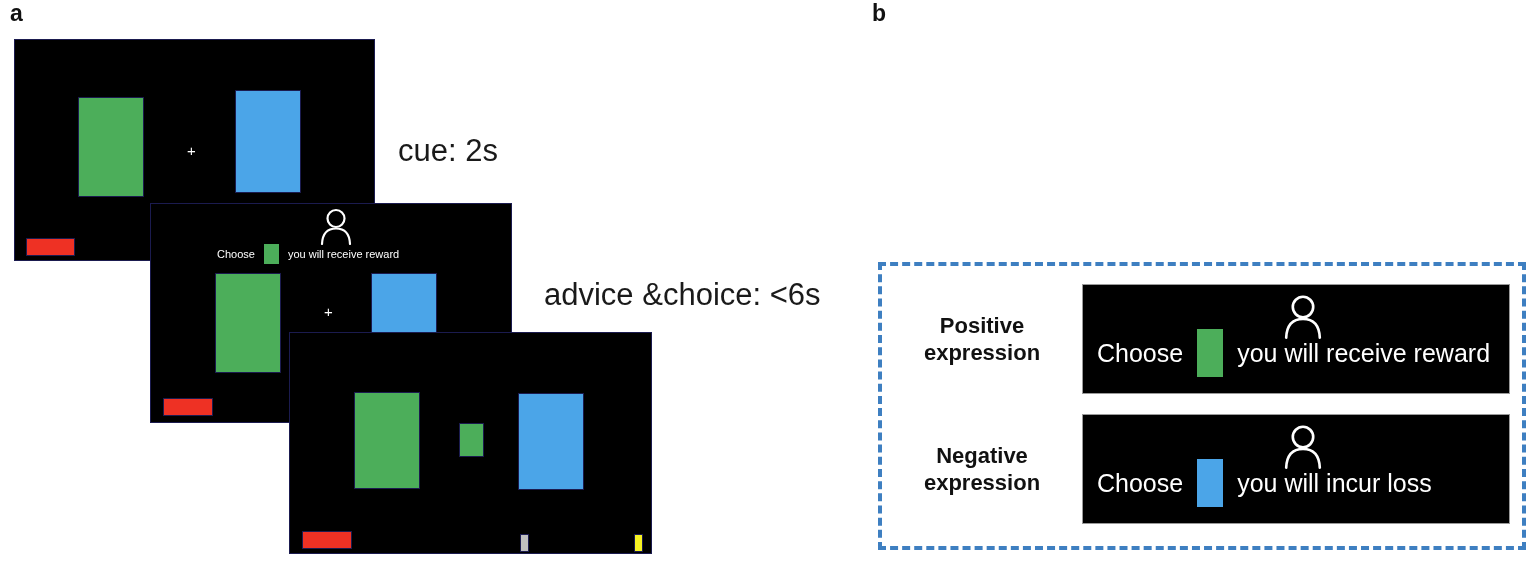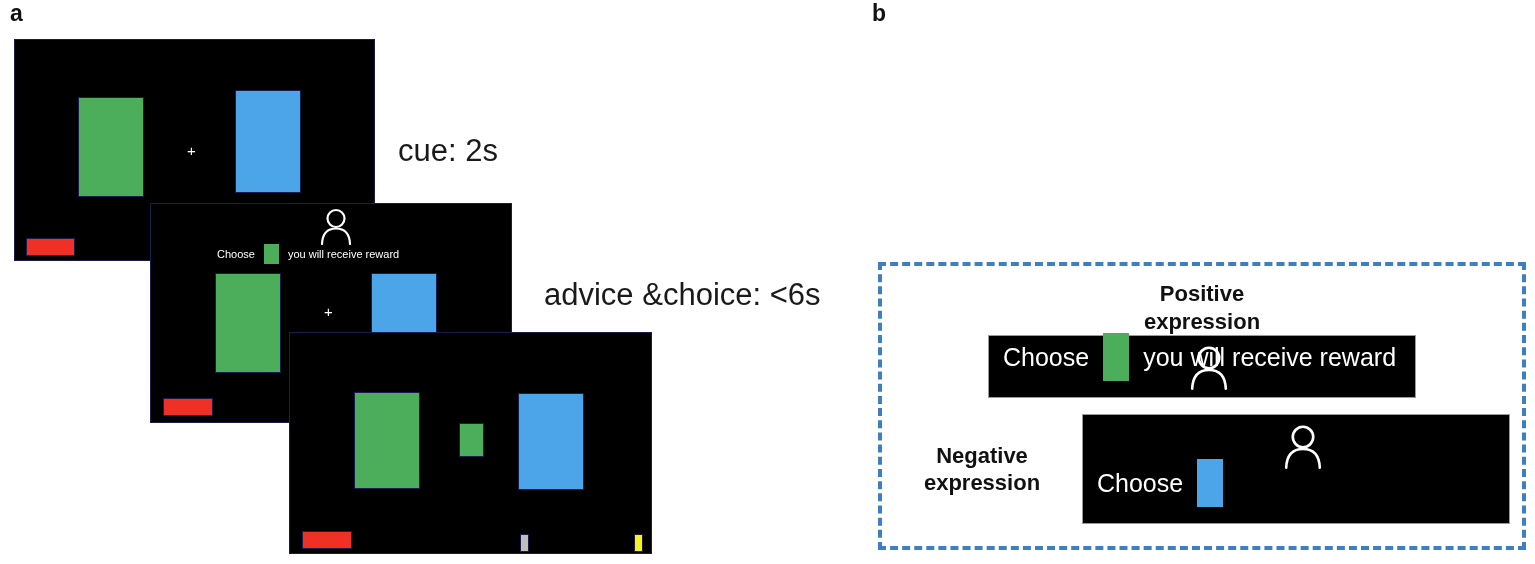--- a/index.html
+++ b/index.html
@@ -121,21 +121,21 @@
     background: #ffffff;
   }
   .expr-row {
     position: absolute;
     left: 0;
     width: 100%;
     height: 118px;
     display: flex;
     align-items: center;
   }
-  #expr-row-positive { top: 14px; flex-direction: column; }
+  #expr-row-positive { top: 14px; }
   #expr-row-negative { top: 144px; }
 
   .expr-label {
     width: 200px;
     text-align: center;
     font-weight: bold;
     font-size: 22px;
     line-height: 1.25;
     color: #111111;
   }
@@ -241,19 +241,20 @@
         <div>expression</div>
       </div>
       <div class="expr-card">
         <svg class="avatar-icon" width="48" height="46" viewBox="0 0 40 38">
           <circle cx="20" cy="11.5" r="8.5" fill="none" stroke="#ffffff" stroke-width="2.2"></circle>
           <path d="M6 37 C6.5 26 12 21.5 20 21.5 C28 21.5 33.5 26 34 37" fill="none" stroke="#ffffff" stroke-width="2.2" stroke-linecap="round"></path>
         </svg>
         <div class="expr-line">
           <span>Choose</span>
           <span class="expr-swatch" style="background:#4BA5E8;"></span>
+          <span>you will incur loss</span>
         </div>
       </div>
     </div>
 
   </div>
 
 </div>
 
 </body></html>

